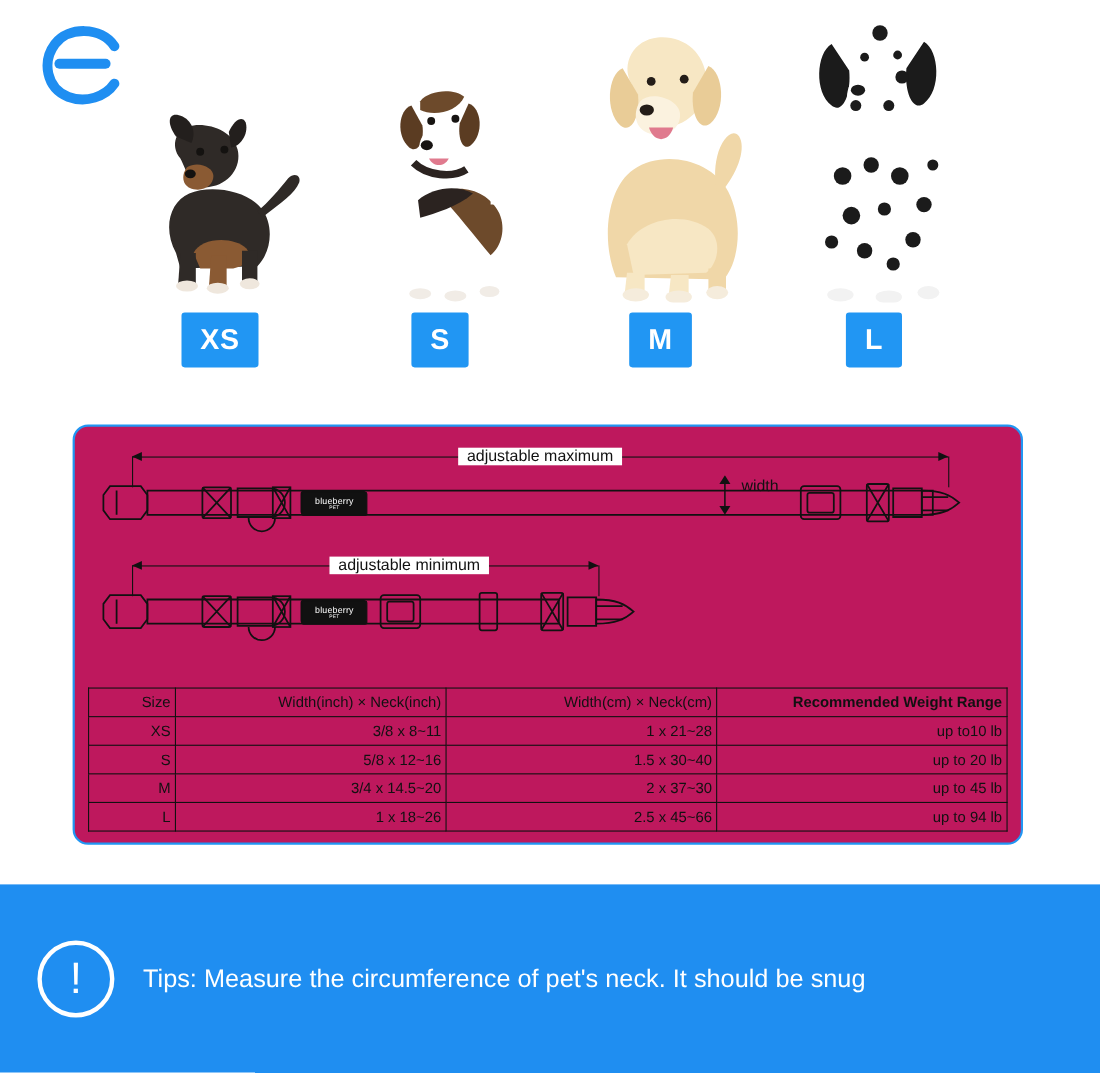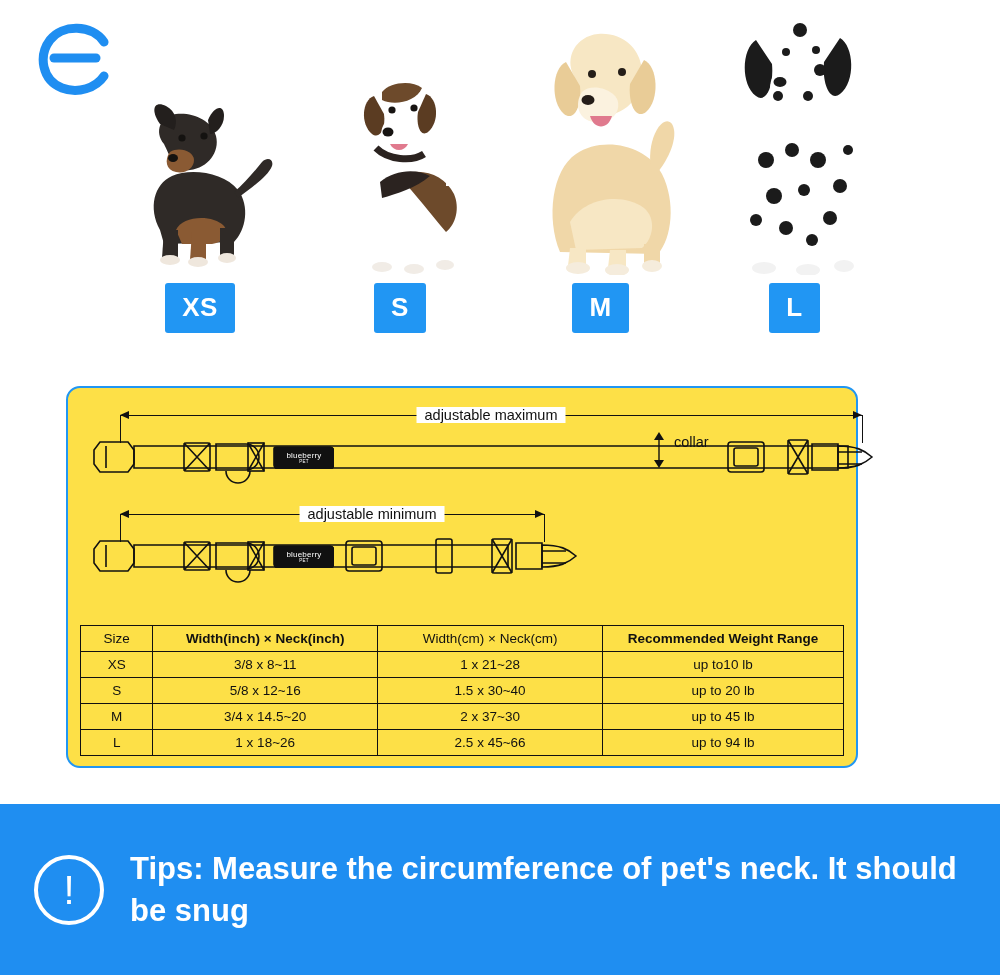--- a/index.html
+++ b/index.html
@@ -19,22 +19,22 @@
   .dog{position:absolute;text-align:center;}
   .dog .art{position:relative;}
   .size-badge{
     display:inline-block;background:#2196f3;color:#fff;
     font-size:26px;font-weight:700;line-height:1;
     padding:11px 17px 13px;border-radius:3px;letter-spacing:.5px;
   }
 
   
   .card{
-    position:absolute;left:66px;top:386px;width:792px;height:382px;
-    border:2px solid #2196f3;border-radius:14px;background:#fde047;box-sizing:border-box;
+    position:absolute;left:66px;top:386px;width:864px;height:382px;
+    border:2px solid #2196f3;border-radius:14px;background:#be185d;box-sizing:border-box;
   }
   .diagram{position:relative;height:212px;}
 
   .dimline{position:absolute;height:1px;background:#111;}
   .dimline:before,.dimline:after{
     content:"";position:absolute;top:-4px;width:0;height:0;
     border-top:4.5px solid transparent;border-bottom:4.5px solid transparent;
   }
   .dimline:before{left:0;border-right:9px solid #111;}
   .dimline:after{right:0;border-left:9px solid #111;}
@@ -51,38 +51,38 @@
   .label-tag small{display:block;font-size:4.5px;line-height:1;}
   .widthmark{position:absolute;font-size:14.5px;color:#111;}
 
   
   .tbl-wrap{position:absolute;left:12px;right:12px;bottom:10px;}
   table{border-collapse:collapse;width:100%;font-size:13.5px;}
   caption{
     text-align:left;font-size:13.5px;padding:4px 6px 5px;color:#111;
     border:1px solid #111;border-bottom:none;
   }
-  th,td{border:1px solid #111;padding:5px 4px;text-align:center;font-weight:400;color:#111;}
+  th,td{border:1px solid #111;padding:5px 4px;text-align:right;font-weight:400;color:#111;}
   thead th{font-size:13.5px;}
   .col-size{width:9%;}
-  .col-in{width:28%;font-weight:bold;}
+  .col-in{width:28%;}
   .col-cm{width:28%;}
   .col-wt{width:30%;font-weight:bold;}
 
   
   .tips{
     position:absolute;left:0;bottom:0;width:1000px;height:171px;background:#1f8ef1;
     display:flex;align-items:center;gap:26px;padding:0 34px;box-sizing:border-box;
   }
   .tips .excl{
     flex:0 0 auto;width:62px;height:62px;border-radius:50%;border:4px solid #fff;
     display:flex;align-items:center;justify-content:center;color:#fff;
     font-size:40px;font-weight:400;line-height:1;
   }
-  .tips .txt{color:#fff;font-size:31px;line-height:1.33;font-weight:700;}
+  .tips .txt{color:#fff;font-size:23px;line-height:1.33;font-weight:400;}
 </style>
 </head>
 <body>
 
 <div class="page">
 
   <div class="logo">
     <svg width="84" height="74" viewBox="0 0 84 74">
       <path d="M70 20 C58 2, 28 2, 16 18 C4 34, 8 58, 28 66 C44 72, 62 66, 70 54" fill="none" stroke="#1f8ef1" stroke-width="9" stroke-linecap="round"></path>
       <path d="M20 36 H62" fill="none" stroke="#1f8ef1" stroke-width="9" stroke-linecap="round"></path>
@@ -270,21 +270,21 @@
           <rect x="640" y="12" width="36" height="30" rx="3"></rect>
           <rect x="646" y="18" width="24" height="18" rx="2"></rect>
           <rect x="700" y="10" width="20" height="34" rx="2"></rect>
           <path d="M700 10 L720 44 M720 10 L700 44"></path>
           <path d="M724 14 h26 v26 h-26 z"></path>
           <path d="M750 16 c18 0 26 4 34 11 c-8 7 -16 11 -34 11 z"></path>
           <path d="M750 22 h24 M750 34 h24"></path>
         </g>
       </svg>
 
-      <div class="widthmark" style="left:606px;top:46px;">collar</div>
+      <div class="widthmark" style="left:606px;top:46px;">width</div>
       <svg style="position:absolute;left:582px;top:44px;" width="18" height="36">
         <path d="M9 2 L9 34" stroke="#111" stroke-width="1.4"></path>
         <path d="M9 0 L4 8 L14 8 Z" fill="#111"></path>
         <path d="M9 36 L4 28 L14 28 Z" fill="#111"></path>
       </svg>
 
       <div class="dimline" style="left:52px;top:126px;width:424px;"></div>
       <div class="dimlabel" style="left:264px;top:126px;margin-left:40px;">adjustable minimum</div>
       <div class="vtick" style="left:52px;top:126px;height:28px;"></div>
       <div class="vtick" style="left:476px;top:126px;height:28px;"></div>

